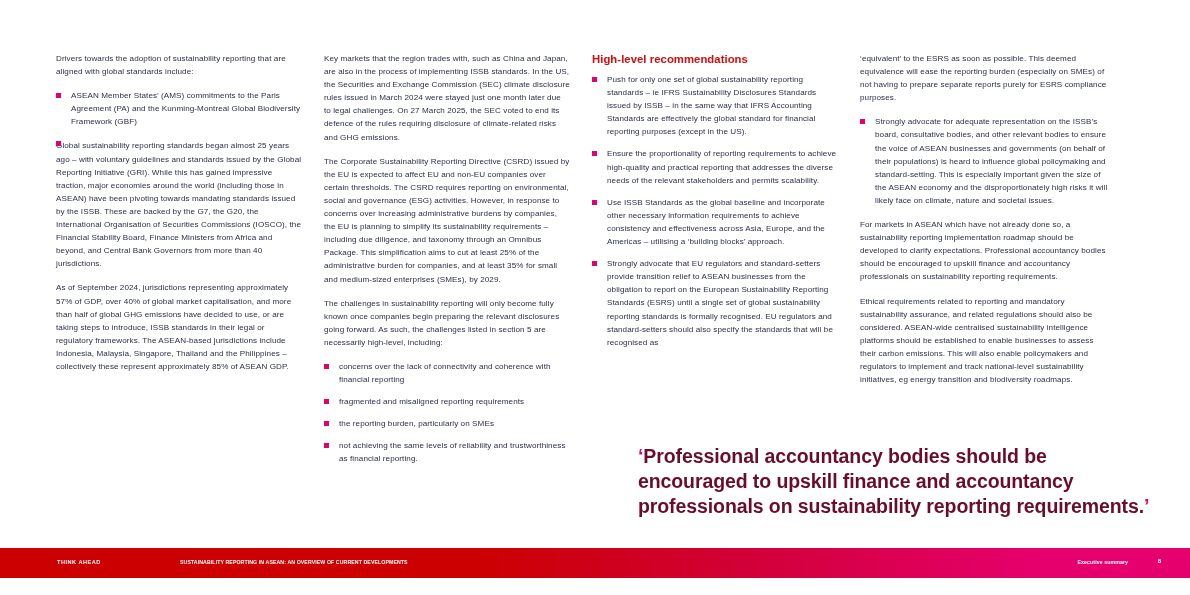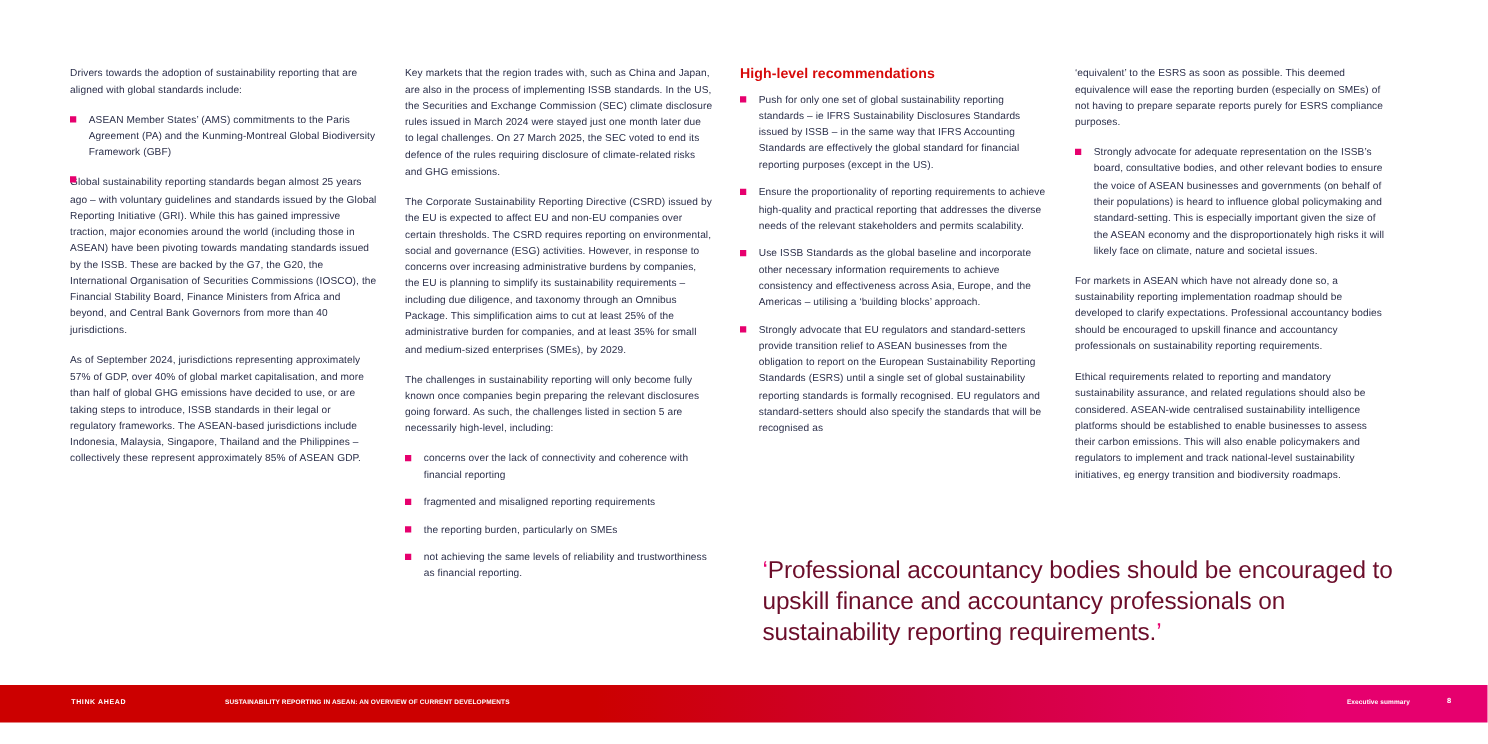--- a/index.html
+++ b/index.html
@@ -69,26 +69,26 @@
     position: absolute;
     left: 0;
     top: 4px;
     width: 5px;
     height: 5px;
     background: #e6006e;
   }
 
   .pullquote {
     position: absolute;
-    left: 610px;
+    left: 638px;
     top: 444px;
     width: 520px;
     font-size: 19.5px;
     line-height: 25px;
-    font-weight: normal;
+    font-weight: bold;
     color: #6b0d2a;
     letter-spacing: -0.005em;
   }
   .pullquote .qmark { color: #e6006e; }
 
   .footer {
     position: absolute;
     left: 0;
     bottom: 17px;
     width: 1190px;

